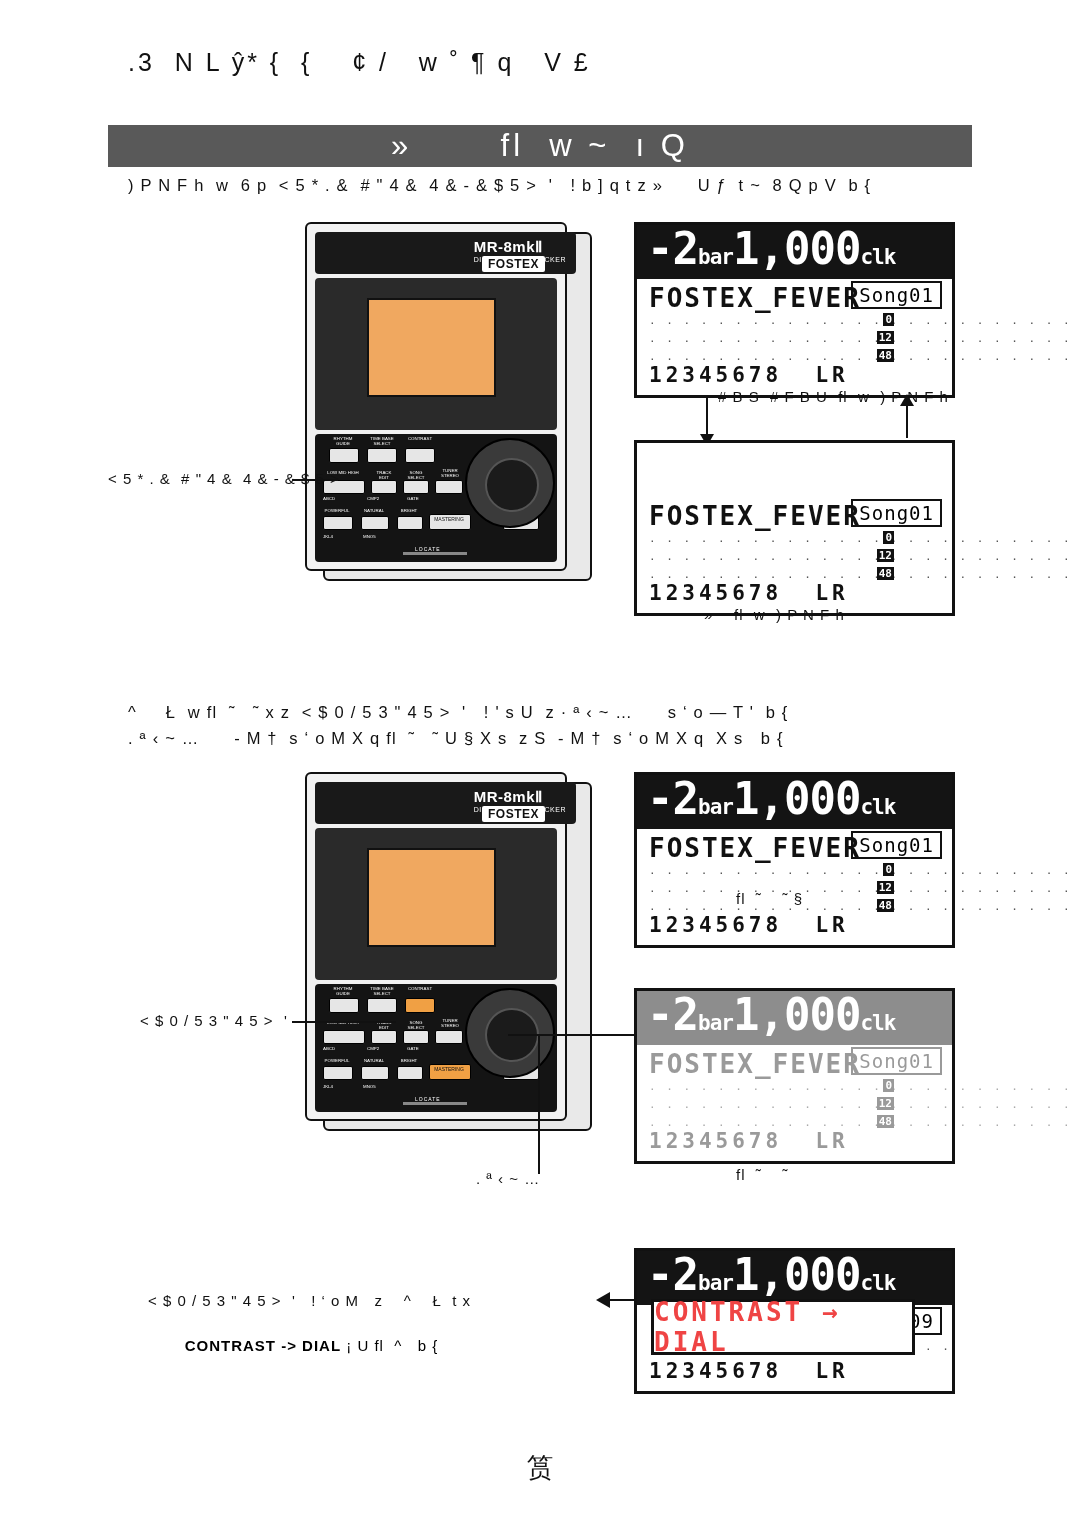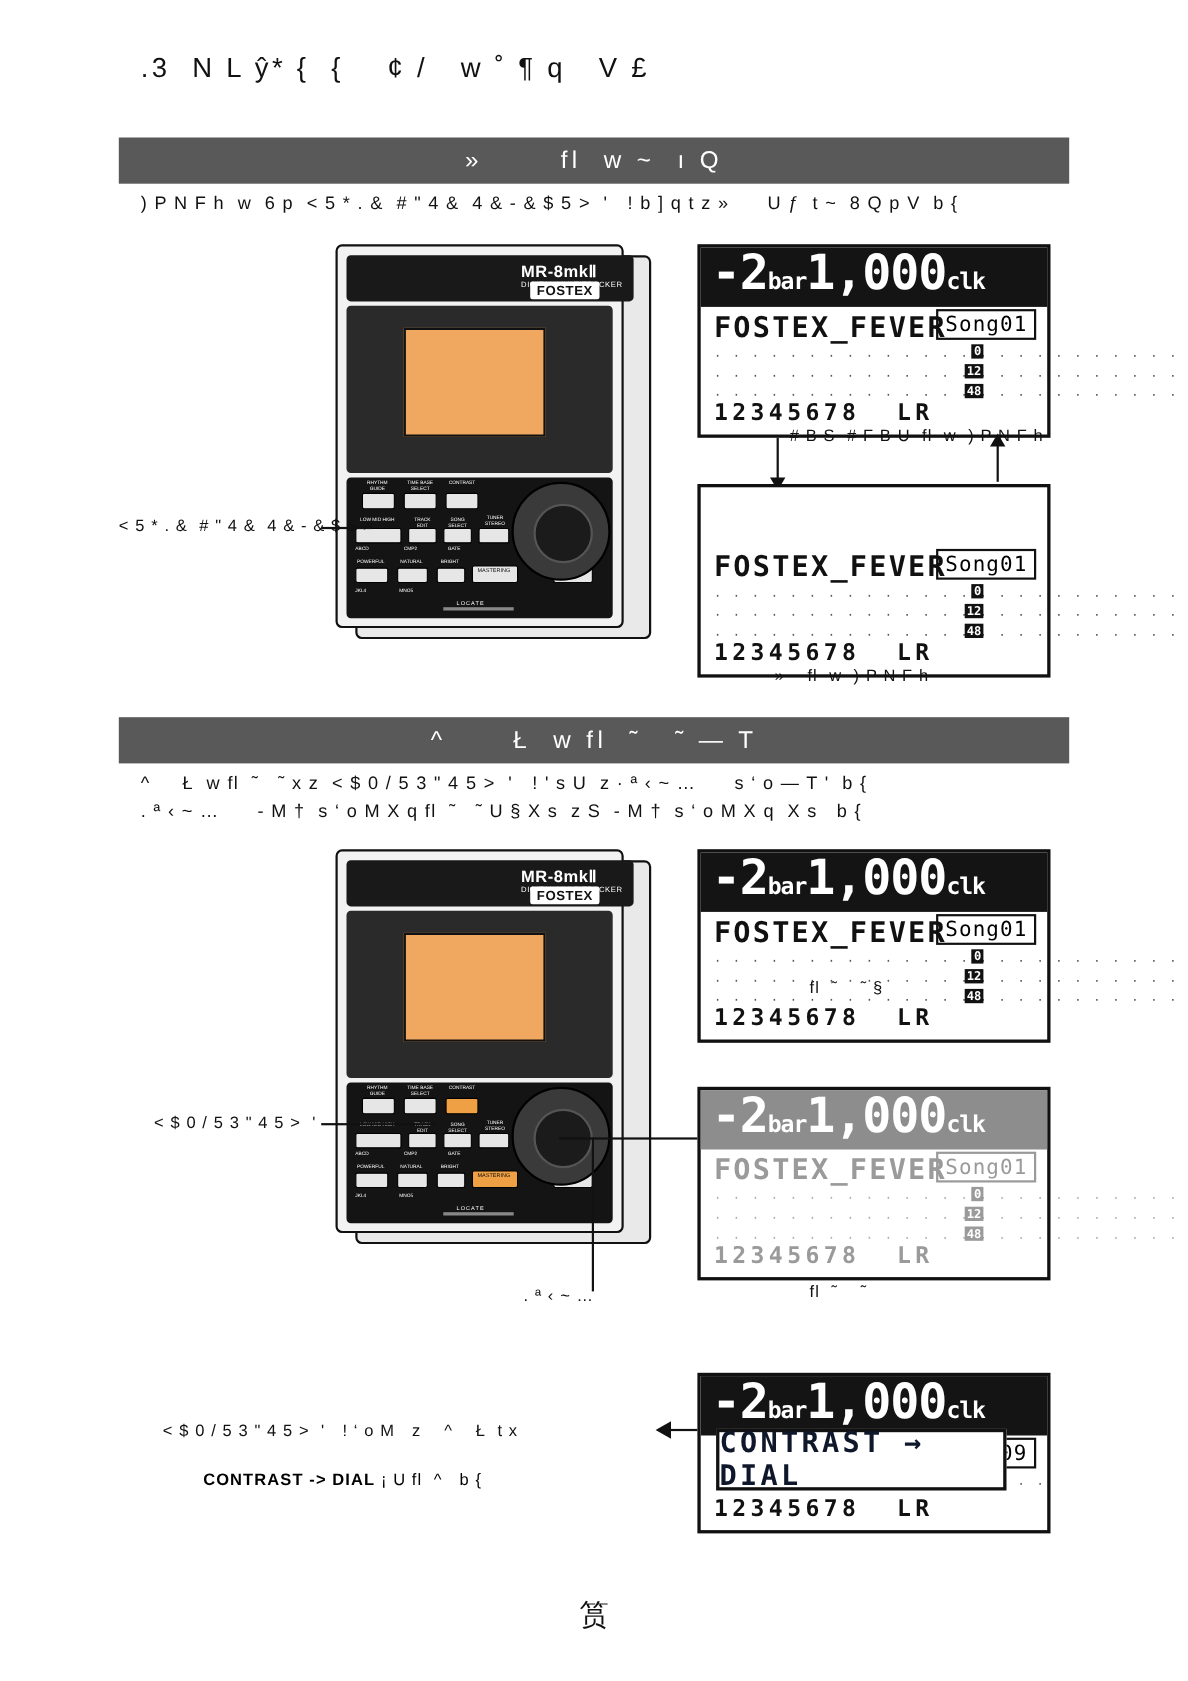--- a/index.html
+++ b/index.html
@@ -19,21 +19,21 @@
     font-size:25px;letter-spacing:3px;color:#111;
     white-space:pre;
   }
 
   .section-bar{
     position:absolute;
     left:108px;width:864px;height:42px;
     background:#595959;
     color:#fff;
     display:flex;align-items:center;justify-content:center;
-    font-size:22px;letter-spacing:4px;
+    font-size:31px;letter-spacing:4px;
     white-space:pre;
   }
   #bar1{top:125px;}
   #bar2{top:652px;}
 
   .body-text{
     position:absolute;
     font-size:16.5px;letter-spacing:1.2px;color:#111;
     white-space:pre;
   }
@@ -164,21 +164,21 @@
   .callout{
     position:absolute;font-size:15px;letter-spacing:1px;color:#111;white-space:pre;
   }
   .lead{position:absolute;background:#111;height:2px;}
   .leadv{position:absolute;background:#111;width:2px;}
 
   .popup{
     position:absolute;background:#fff;border:3px solid #111;
     display:flex;align-items:center;justify-content:center;
     font-family:"DejaVu Sans Mono", monospace;
-    font-size:26px;font-weight:bold;letter-spacing:3px;color:#0f172a;
+    font-size:26px;font-weight:bold;letter-spacing:3px;color:#ef4444;
   }
 
   .footer-num{
     position:absolute;left:0;right:0;bottom:42px;text-align:center;
     font-size:27px;color:#111;
   }
 
   .bold-note{font-weight:bold;}
 </style>
 </head>
@@ -282,21 +282,20 @@
     <div class="lcd-meter-row" style="top:92px;">· · · · · · · · · · · · · · · · · · · · · · · · · ·</div>
     <div class="lcd-scale" style="top:88px;">0</div>
     <div class="lcd-meter-row" style="top:110px;">· · · · · · · · · · · · · · · · · · · · · · · · · ·</div>
     <div class="lcd-scale" style="top:106px;">12</div>
     <div class="lcd-meter-row" style="top:128px;">· · · · · · · · · · · · · · · · · · · · · · · · · ·</div>
     <div class="lcd-scale" style="top:124px;">48</div>
     <div class="lcd-tracks">12345678  LR</div>
   </div>
   <div class="caption" style="left:704px;top:606px;">»    fl  w  ) P N F h</div>
 
-  <div class="section-bar" id="bar2">^      Ł  w fl  ˜   ˜ — T</div>
   <div class="body-text" style="left:128px;top:703px;">^     Ł  w fl  ˜   ˜ x z  &lt; $ 0 / 5 3 " 4 5 &gt;  '   ! ' s U  z · ª ‹ ~ …      s ‘ o — T '  b {</div>
   <div class="body-text" style="left:128px;top:729px;">. ª ‹ ~ …      - M †  s ‘ o M X q fl  ˜   ˜ U § X s  z S  - M †  s ‘ o M X q  X s   b {</div>
 
   <div class="device" id="dev2">
     <div class="dev-shadow"></div>
     <div class="dev-body">
       <div class="dev-top">
         <div class="dev-logo">MR-8mkⅡ<small>DIGITAL MULTITRACKER</small></div>
       </div>
       <div class="dev-mid">

